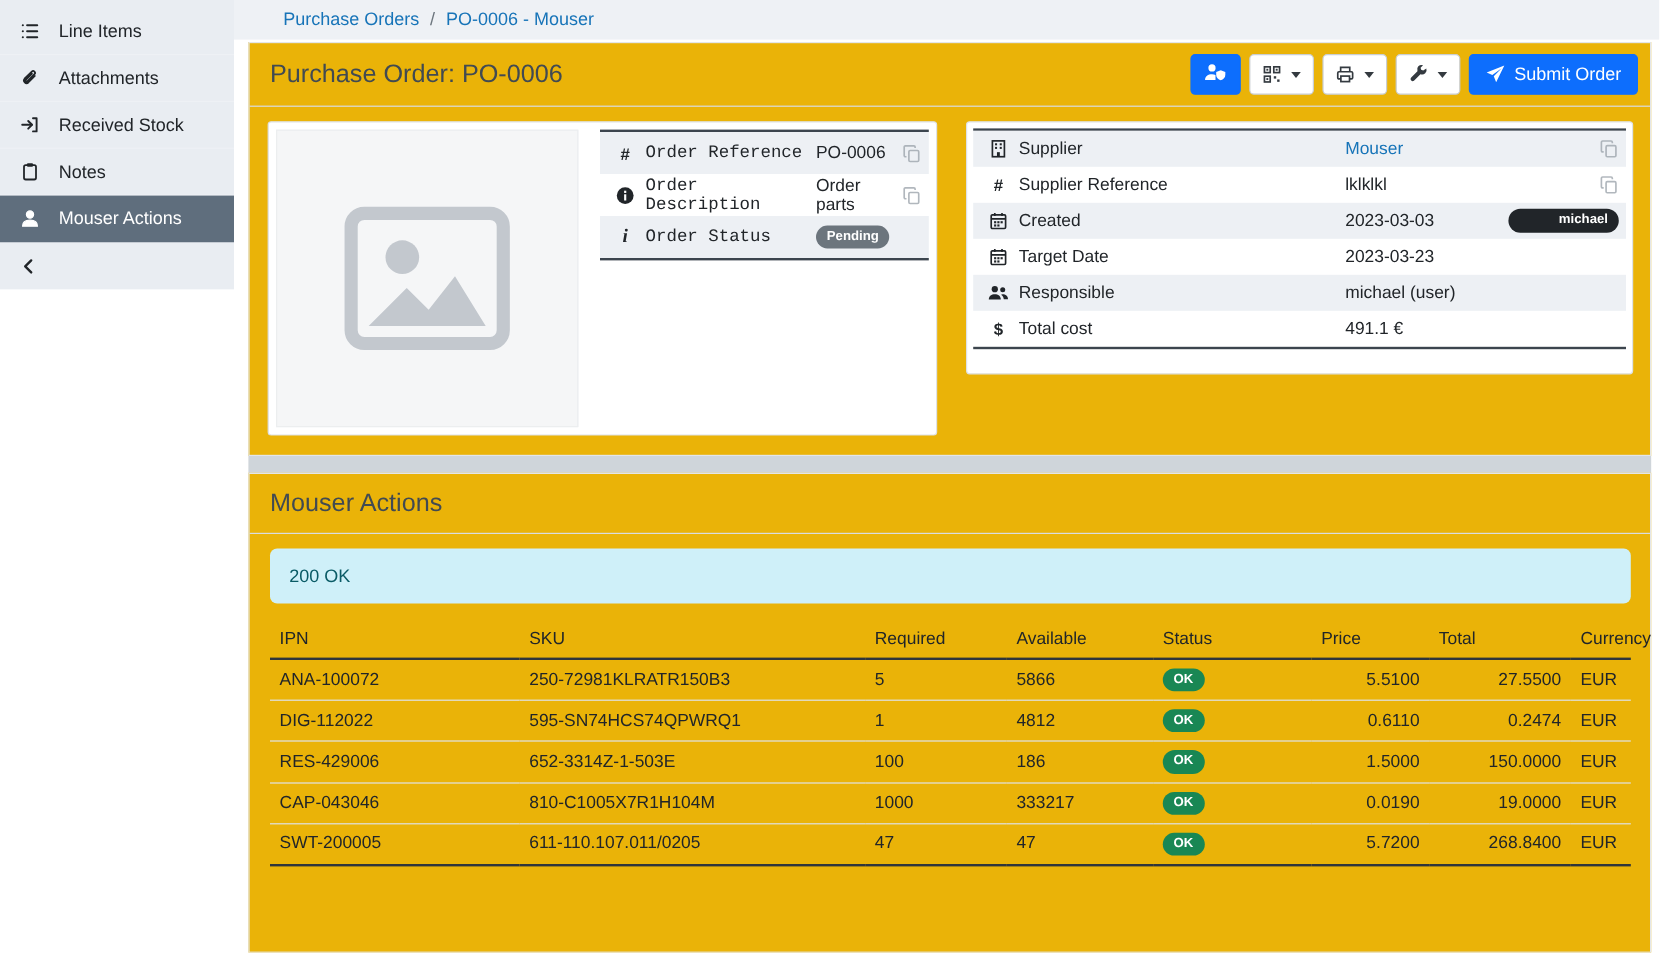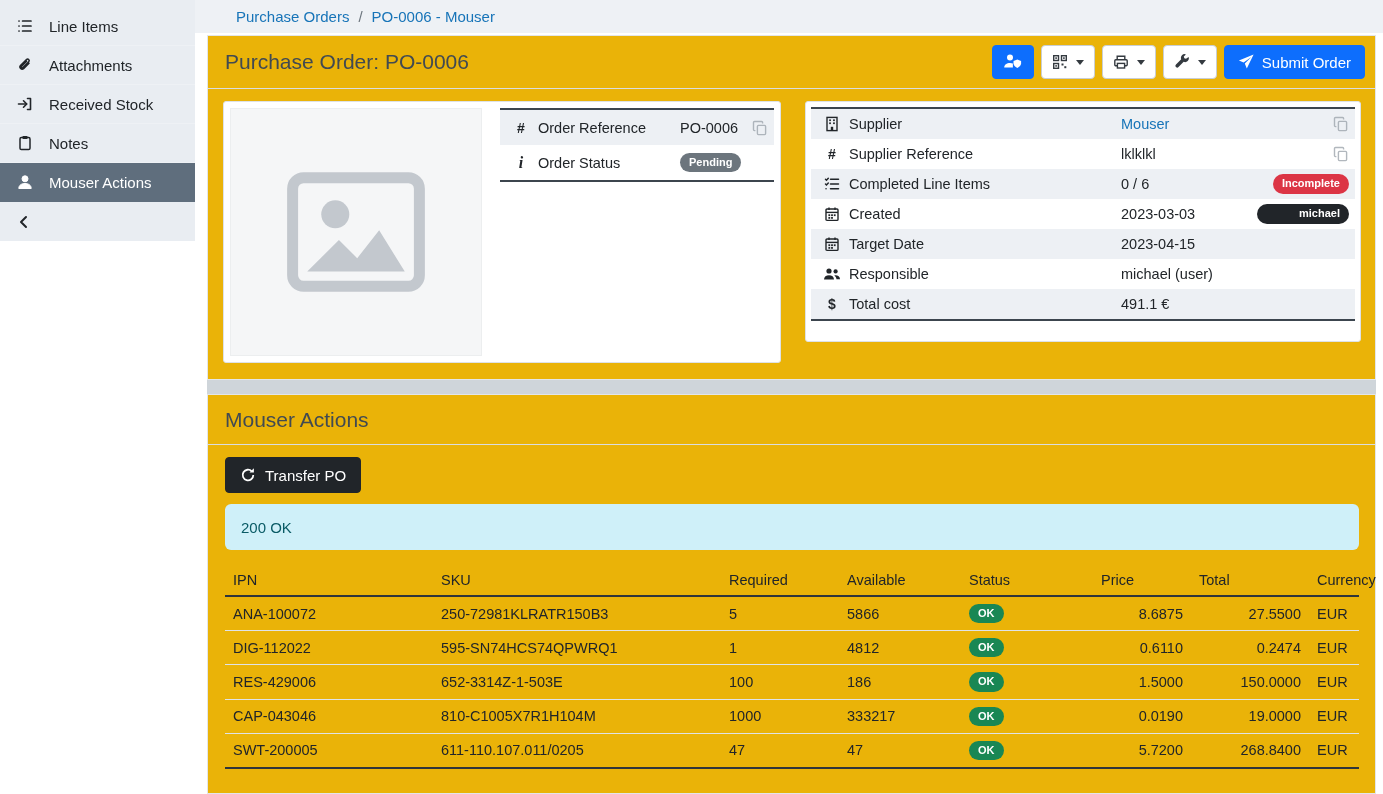--- a/index.html
+++ b/index.html
@@ -48,21 +48,21 @@
            display:flex; align-items:center; justify-content:center; cursor:pointer; }
   .left-kv { flex:1; align-self:flex-start; }
   .right-card { flex:1; padding:5px 5px 20px; align-self:flex-start; }
 
   .kv-table { border-top:2px solid #3c454e; border-bottom:2px solid #3c454e; }
   .kv-row { display:flex; align-items:center; padding:0 6px 0 4px; }
   .kv-row:nth-child(odd) { background:#edf0f4; }
   .kv-left .kv-row { height:35px; }
   .kv-right .kv-row { height:30px; }
   .kv-icon { width:34px; flex:none; display:flex; align-items:center; justify-content:center; font-size:14px; font-weight:700; }
-  .kv-left .kv-label { width:142px; flex:none; font-size:14.5px; }
+  .kv-left .kv-label { width:142px; flex:none; font-size:14.5px;font-family:Liberation Mono, monospace; }
   .kv-right .kv-label { width:272px; flex:none; font-size:14.5px; }
   .kv-value { flex:1; font-size:14.5px; display:flex; align-items:center; min-width:0; }
   .kv-addon { flex:none; display:flex; align-items:center; margin-left:8px; }
   .link { color:#1774b8; cursor:pointer; text-decoration:none; }
   .copy-btn { cursor:pointer; display:flex; align-items:center; opacity:.75; }
 
   .badge { display:inline-block; padding:3px 9px; border-radius:10rem; color:#fff; font-size:11px; font-weight:700; line-height:1.2; }
   .badge-gray { background:#6c757d; }
   .badge-danger { background:#dc3545; }
   .badge-dark { background:#212529;padding-left:42px; }
@@ -244,20 +244,39 @@
                 <span class="kv-addon copy-btn">
                   <svg class="icon16" viewBox="0 0 16 16">
                       <g fill="none" stroke="#98a0a8" stroke-width="1.4">
                         <rect x="5.4" y="5.4" width="8.2" height="9.2" rx="1"></rect>
                         <path d="M3.4 10.6H2.5a1 1 0 0 1-1-1V2.5a1 1 0 0 1 1-1h7.1a1 1 0 0 1 1 1v.9"></path>
                       </g>
                     </svg>
                 </span>
               </div>
               <div class="kv-row">
+                <span class="kv-icon">
+                  <svg class="icon16" viewBox="0 0 16 16">
+                      <circle cx="8" cy="8" r="7" fill="#212529"></circle>
+                      <rect x="7.1" y="3.9" width="1.8" height="1.9" fill="#fff"></rect>
+                      <rect x="7.1" y="6.9" width="1.8" height="5.2" fill="#fff"></rect>
+                    </svg>
+                </span>
+                <span class="kv-label">Order Description</span>
+                <span class="kv-value">Order parts</span>
+                <span class="kv-addon copy-btn">
+                  <svg class="icon16" viewBox="0 0 16 16">
+                      <g fill="none" stroke="#98a0a8" stroke-width="1.4">
+                        <rect x="5.4" y="5.4" width="8.2" height="9.2" rx="1"></rect>
+                        <path d="M3.4 10.6H2.5a1 1 0 0 1-1-1V2.5a1 1 0 0 1 1-1h7.1a1 1 0 0 1 1 1v.9"></path>
+                      </g>
+                    </svg>
+                </span>
+              </div>
+              <div class="kv-row">
                 <span class="kv-icon" style="font-family:'Liberation Serif',serif;font-style:italic;font-size:16px;">i</span>
                 <span class="kv-label">Order Status</span>
                 <span class="kv-value">
                   <span class="badge badge-gray">Pending</span>
                 </span>
               </div>
             </div>
           </div>
 
           <div class="card right-card">
@@ -297,39 +316,20 @@
                       <g fill="none" stroke="#98a0a8" stroke-width="1.4">
                         <rect x="5.4" y="5.4" width="8.2" height="9.2" rx="1"></rect>
                         <path d="M3.4 10.6H2.5a1 1 0 0 1-1-1V2.5a1 1 0 0 1 1-1h7.1a1 1 0 0 1 1 1v.9"></path>
                       </g>
                     </svg>
                 </span>
               </div>
               <div class="kv-row">
                 <span class="kv-icon">
                   <svg class="icon16" viewBox="0 0 16 16">
-                      <g fill="none" stroke="#212529" stroke-width="1.5" stroke-linecap="round">
-                        <path d="M1.5 3.2l1 1 1.8-1.9"></path>
-                        <line x1="6.5" y1="3.2" x2="14.5" y2="3.2"></line>
-                        <path d="M1.5 8l1 1 1.8-1.9"></path>
-                        <line x1="6.5" y1="8" x2="14.5" y2="8"></line>
-                        <line x1="6.5" y1="12.8" x2="14.5" y2="12.8"></line>
-                        <line x1="2" y1="12.8" x2="2.05" y2="12.8"></line>
-                      </g>
-                    </svg>
-                </span>
-                <span class="kv-label">Completed Line Items</span>
-                <span class="kv-value">0 / 6</span>
-                <span class="kv-addon">
-                  <span class="badge badge-danger">Incomplete</span>
-                </span>
-              </div>
-              <div class="kv-row">
-                <span class="kv-icon">
-                  <svg class="icon16" viewBox="0 0 16 16">
                       <g fill="none" stroke="#212529" stroke-width="1.4">
                         <rect x="2" y="3" width="12" height="11.4" rx="1"></rect>
                         <line x1="2" y1="6.4" x2="14" y2="6.4"></line>
                         <line x1="5" y1="1.4" x2="5" y2="4"></line>
                         <line x1="11" y1="1.4" x2="11" y2="4"></line>
                       </g>
                       <g fill="#212529">
                         <rect x="4.4" y="8.3" width="1.8" height="1.8"></rect>
                         <rect x="7.1" y="8.3" width="1.8" height="1.8"></rect>
                         <rect x="9.8" y="8.3" width="1.8" height="1.8"></rect>
@@ -356,21 +356,21 @@
                       <g fill="#212529">
                         <rect x="4.4" y="8.3" width="1.8" height="1.8"></rect>
                         <rect x="7.1" y="8.3" width="1.8" height="1.8"></rect>
                         <rect x="9.8" y="8.3" width="1.8" height="1.8"></rect>
                         <rect x="4.4" y="11" width="1.8" height="1.8"></rect>
                         <rect x="7.1" y="11" width="1.8" height="1.8"></rect>
                       </g>
                     </svg>
                 </span>
                 <span class="kv-label">Target Date</span>
-                <span class="kv-value">2023-04-15</span>
+                <span class="kv-value">2023-03-23</span>
               </div>
               <div class="kv-row">
                 <span class="kv-icon">
                   <svg width="18" height="16" viewBox="0 0 18 16" fill="#212529">
                       <circle cx="6" cy="5" r="2.6"></circle>
                       <path d="M1 13.6c0-2.9 2.2-4.4 5-4.4s5 1.5 5 4.4z"></path>
                       <circle cx="12.6" cy="5.4" r="2.1"></circle>
                       <path d="M12.4 9.3c2.6 0 4.6 1.4 4.6 4h-3.5c-.2-1.6-1-2.9-2.3-3.7z"></path>
                     </svg>
                 </span>
@@ -389,29 +389,20 @@
       </section>
 
       <div class="panel-gap"></div>
 
       <section class="panel panel-bottom">
         <div class="panel-header">
           <div class="panel-title">Mouser Actions</div>
         </div>
         <div class="panel-bottom-body">
 
-          <div class="btn btn-dark" style="display:inline-flex;">
-            <span>
-              <svg class="icon16" viewBox="0 0 16 16">
-                  <path fill="none" stroke="#fff" stroke-width="1.8" d="M13.3 8a5.3 5.3 0 1 1-1.5-3.7"></path>
-                  <path fill="#fff" d="M13.9 1.2v4.4H9.5z"></path>
-                </svg>
-            </span>
-            <span>Transfer PO</span>
-          </div>
 
           <div class="alert-info">
             <span>200 OK</span>
           </div>
 
           <table class="results">
             <colgroup>
               <col style="width:208px">
                 <col style="width:288px">
                 <col style="width:118px">
@@ -433,21 +424,21 @@
                 <th>Currency</th>
               </tr>
             </thead>
             <tbody>
               <tr>
                 <td>ANA-100072</td>
                 <td>250-72981KLRATR150B3</td>
                 <td>5</td>
                 <td>5866</td>
                 <td><span class="badge badge-success">OK</span></td>
-                <td class="col-right">8.6875</td>
+                <td class="col-right">5.5100</td>
                 <td class="col-right">27.5500</td>
                 <td>EUR</td>
               </tr>
               <tr>
                 <td>DIG-112022</td>
                 <td>595-SN74HCS74QPWRQ1</td>
                 <td>1</td>
                 <td>4812</td>
                 <td><span class="badge badge-success">OK</span></td>
                 <td class="col-right">0.6110</td>

